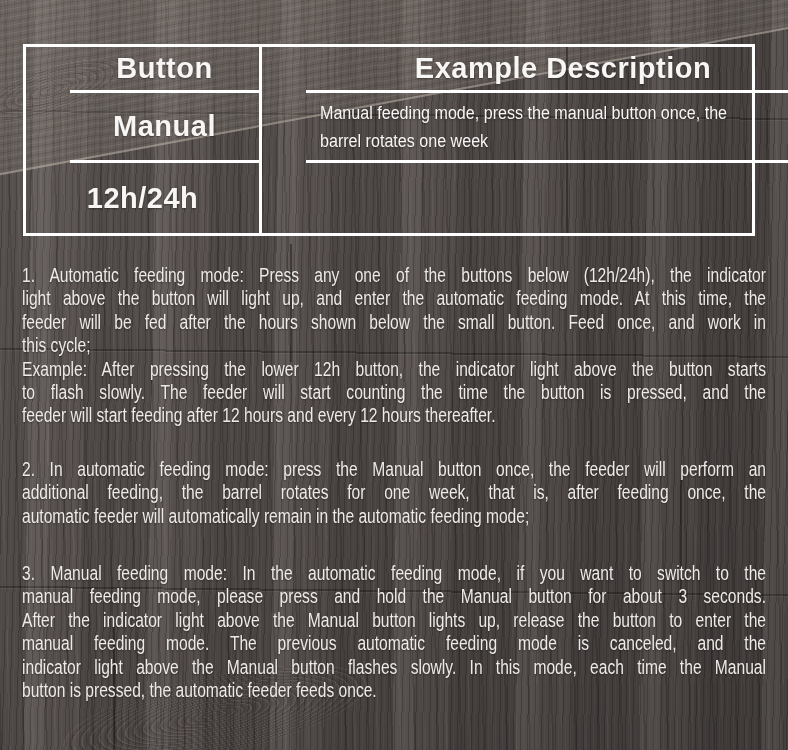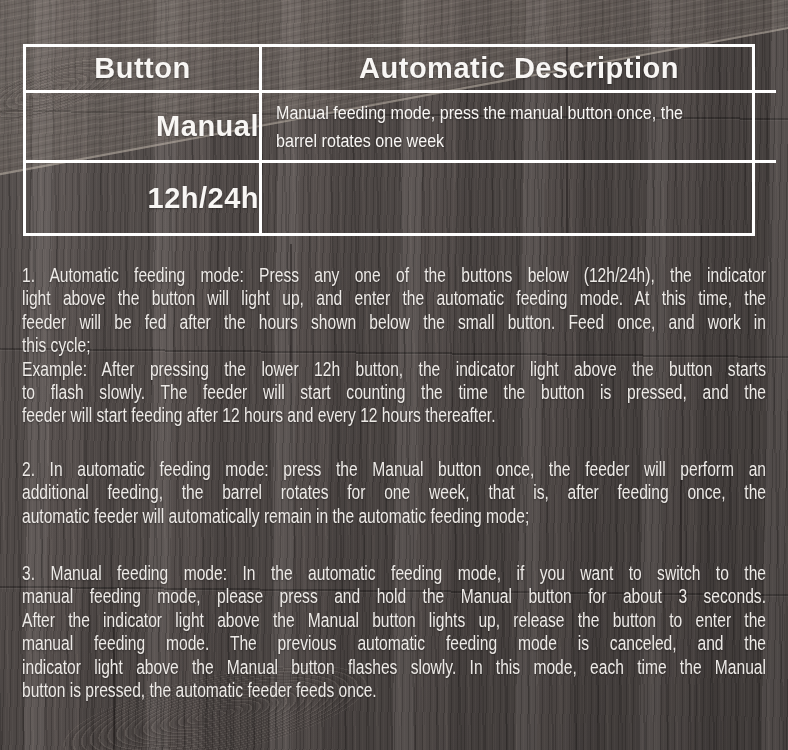--- a/index.html
+++ b/index.html
@@ -47,23 +47,23 @@
 
   
   .feature-table{
     position:absolute;left:23px;top:44px;width:732px;height:192px;
     border:3px solid var(--table-border,#fff);
     display:grid;grid-template-columns:236px 1fr;grid-template-rows:46px 70px 1fr;
     color:var(--table-text,#f8f6f4);
   }
   .cell{display:flex;align-items:center;}
   .cell.col1{border-right:3px solid var(--table-border,#fff);justify-content:center;text-align:center;}
-  .cell.rowline{border-bottom:3px solid var(--table-border,#fff);}
+  .cell.rowline{border-bottom:3px solid var(--table-border,#fff);margin-left:44px;}
   .cell.head{font-weight:bold;font-size:29px;justify-content:center;letter-spacing:0.5px;}
-  .cell.label{font-weight:bold;font-size:29px;justify-content:flex-end;letter-spacing:0.5px;}
+  .cell.label{font-weight:bold;font-size:29px;justify-content:center;letter-spacing:0.5px;}
   .cell.desc{padding-left:14px;font-size:18px;}
   .desc-inner{width:500px;transform:scaleX(0.894);transform-origin:0 50%;line-height:28px;}
   .feature-table .cell{text-shadow:0 1px 2px rgba(0,0,0,0.35);}
 
   
   .instructions{
     position:absolute;left:22px;top:264px;width:744px;
     color:var(--body-text,#edeae7);
     text-shadow:0 1px 2px rgba(0,0,0,0.35);
   }
@@ -85,21 +85,21 @@
   <div class="seam s1"></div>
   <div class="seam s2"></div>
   <div class="seam s3"></div>
   <div class="seam s4"></div>
 
   <div class="feature-table">
     <div class="cell col1 rowline head">
       <span>Button</span>
     </div>
     <div class="cell rowline head">
-      <span>Automatic Description</span>
+      <span>Example Description</span>
     </div>
 
     <div class="cell col1 rowline label">
       <span>Manual</span>
     </div>
     <div class="cell rowline desc">
       <div class="desc-inner">Manual feeding mode, press the manual button once, the barrel rotates one week</div>
     </div>
 
     <div class="cell col1 label">

